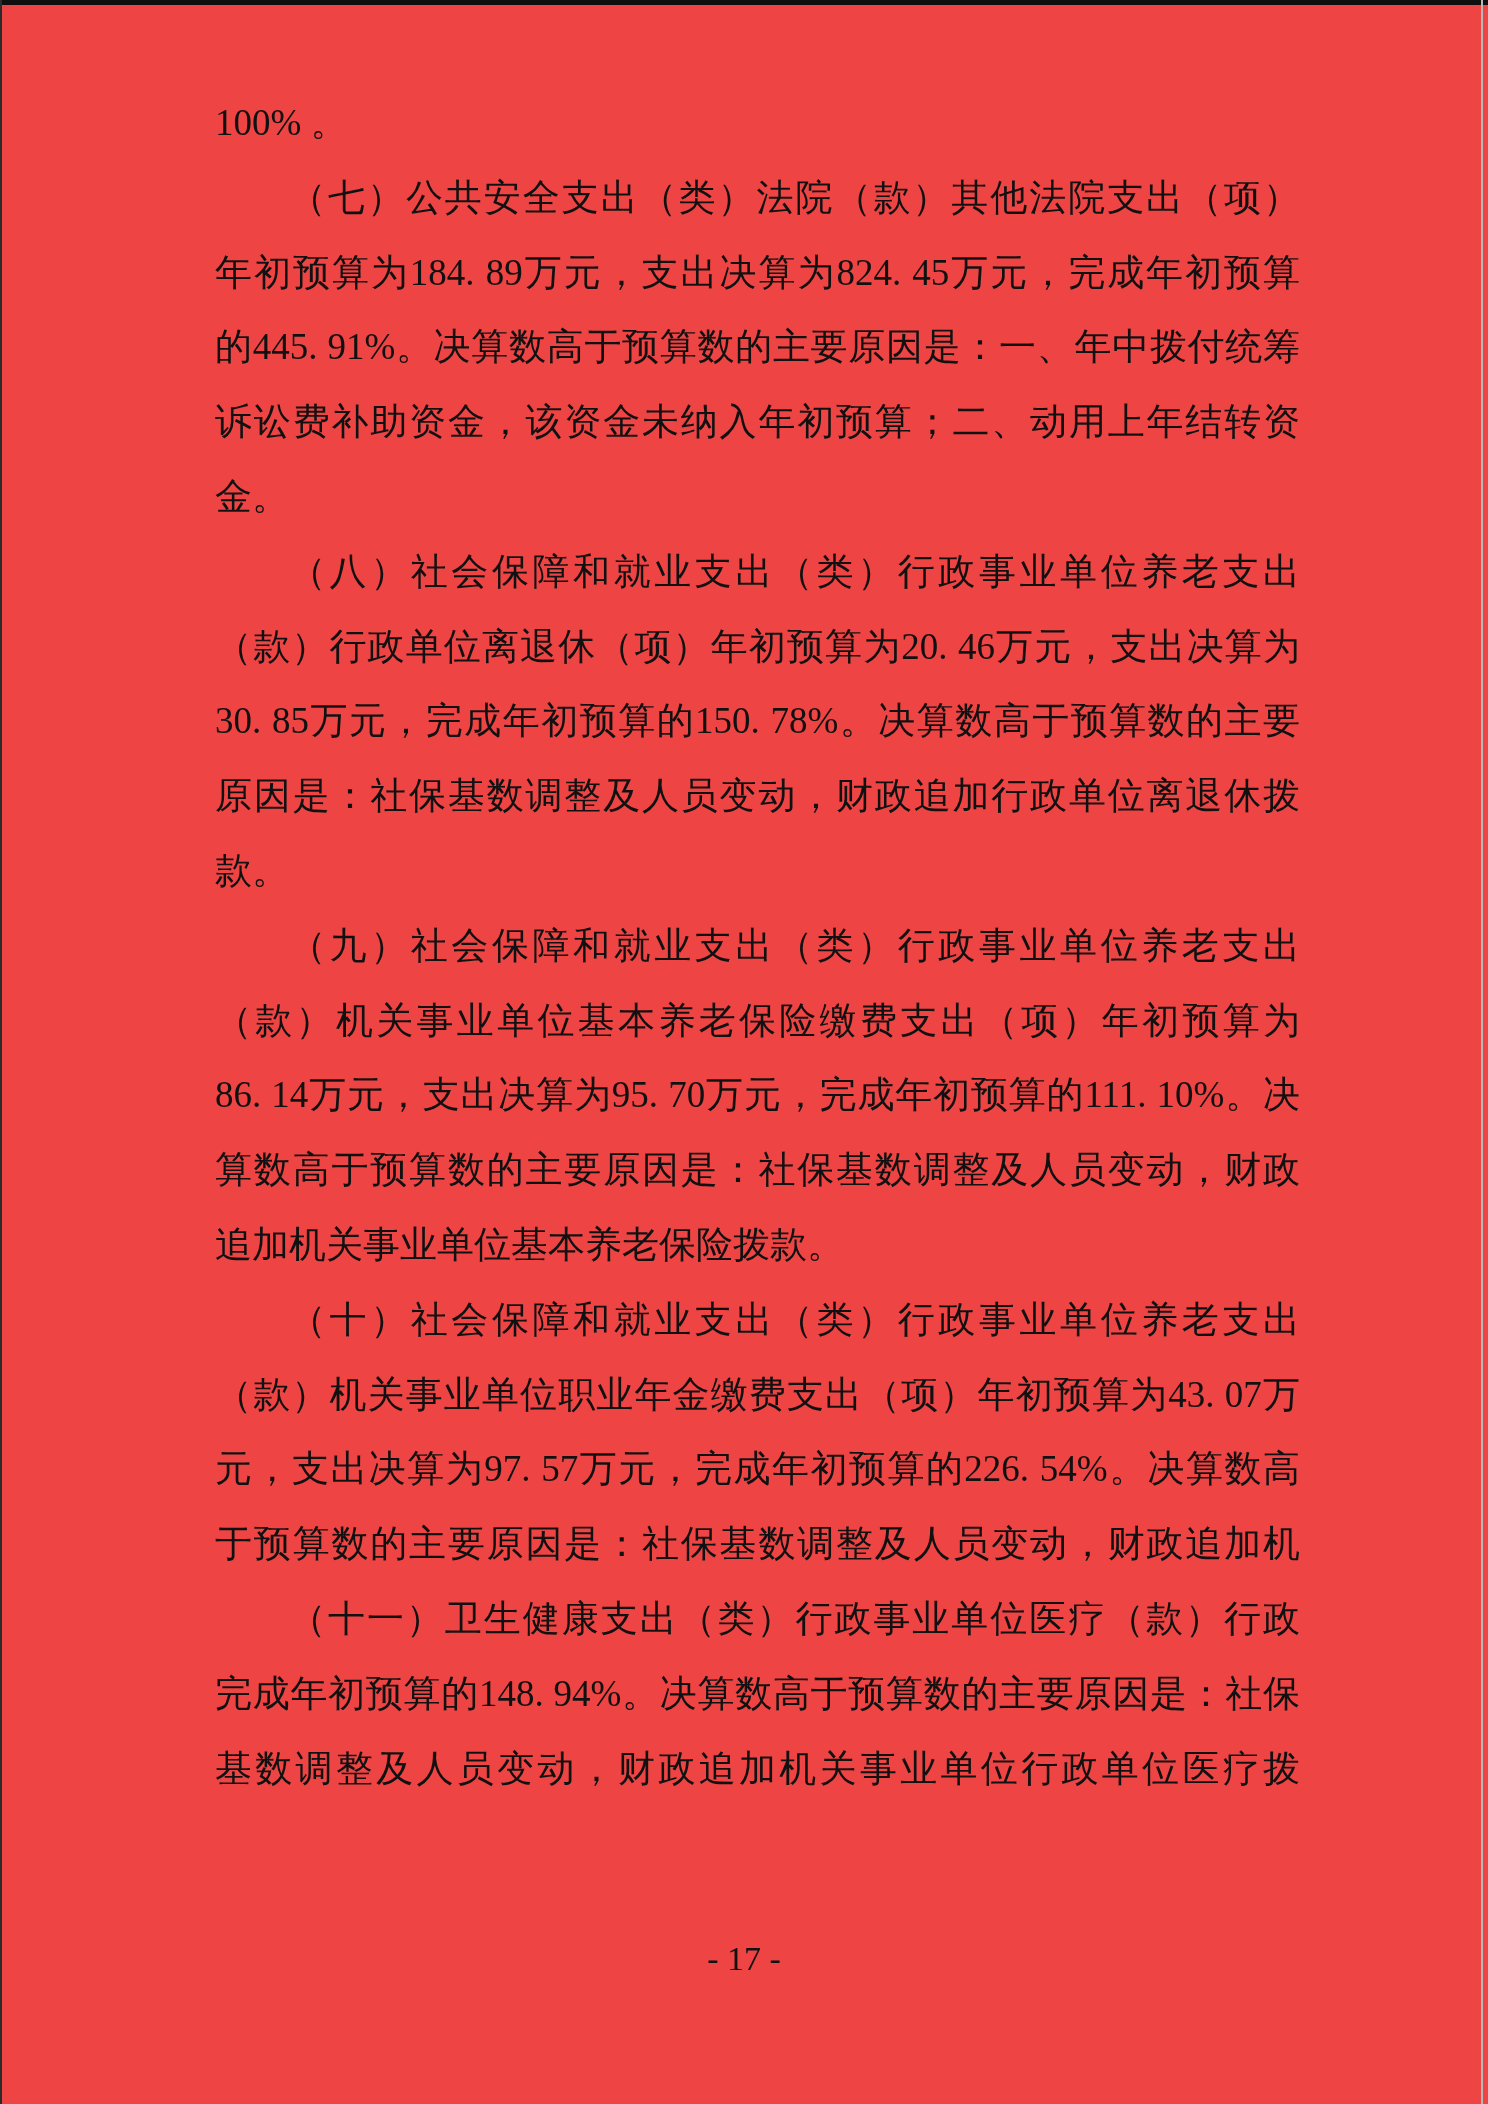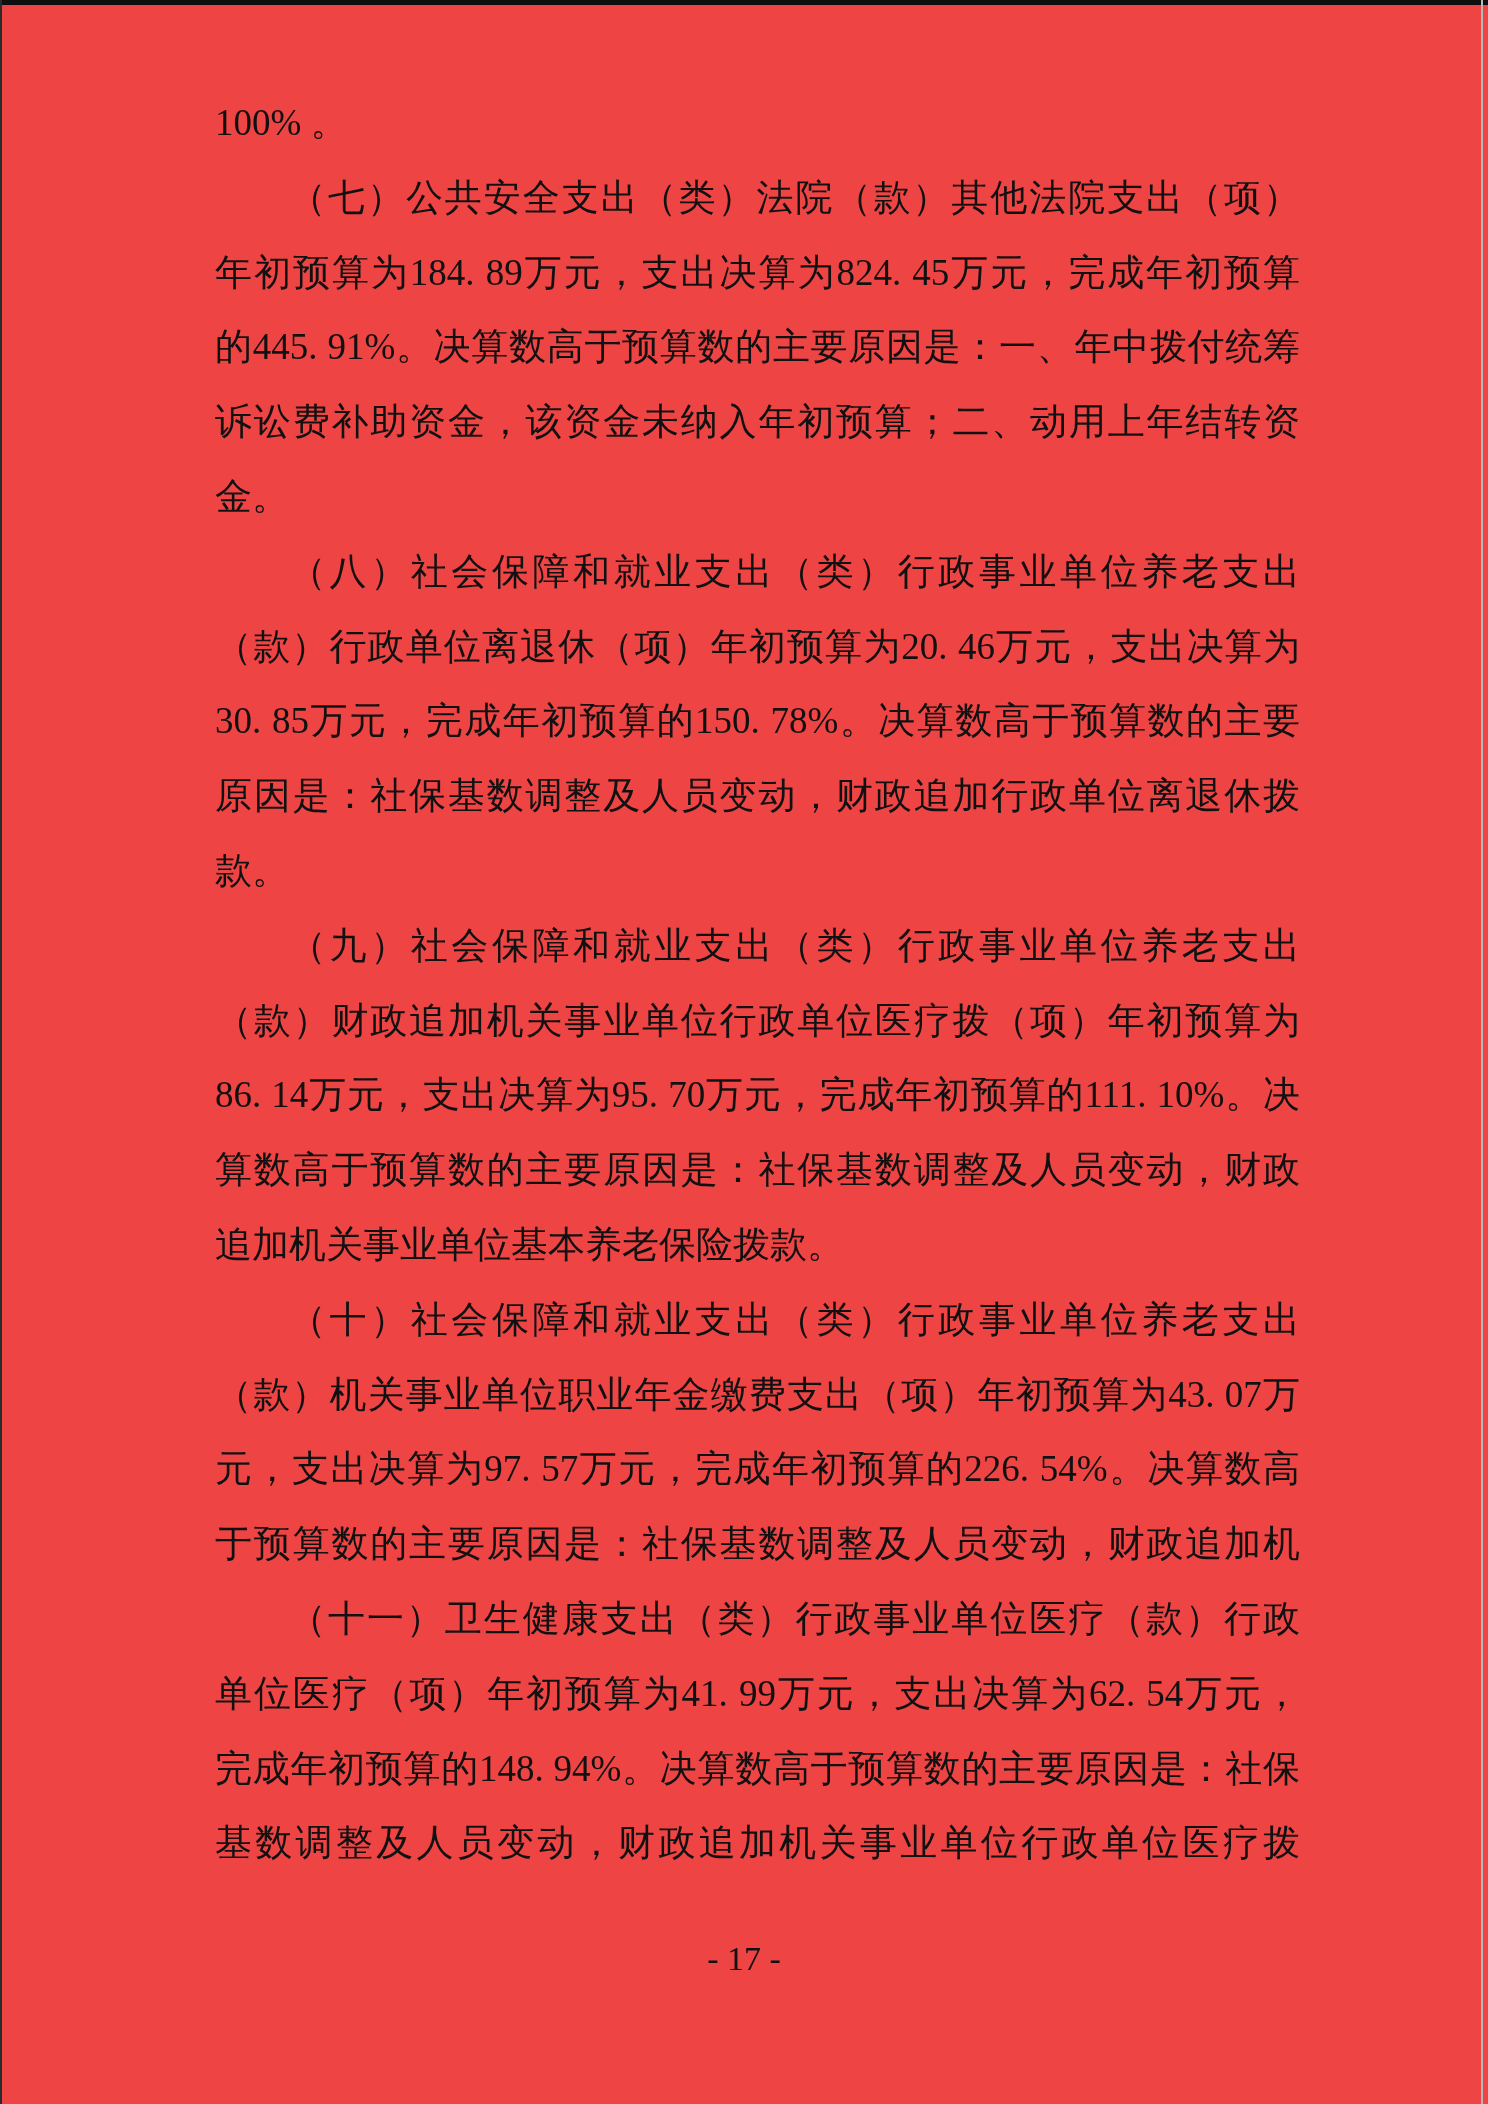--- a/index.html
+++ b/index.html
@@ -79,28 +79,27 @@
       <div class="text-line justify">年初预算为184. 89万元，支出决算为824. 45万元，完成年初预算</div>
       <div class="text-line justify">的445. 91%。决算数高于预算数的主要原因是：一、年中拨付统筹</div>
       <div class="text-line justify">诉讼费补助资金，该资金未纳入年初预算；二、动用上年结转资</div>
       <div class="text-line">金。</div>
       <div class="text-line justify first">（八）社会保障和就业支出（类）行政事业单位养老支出</div>
       <div class="text-line justify">（款）行政单位离退休（项）年初预算为20. 46万元，支出决算为</div>
       <div class="text-line justify">30. 85万元，完成年初预算的150. 78%。决算数高于预算数的主要</div>
       <div class="text-line justify">原因是：社保基数调整及人员变动，财政追加行政单位离退休拨</div>
       <div class="text-line">款。</div>
       <div class="text-line justify first">（九）社会保障和就业支出（类）行政事业单位养老支出</div>
-      <div class="text-line justify">（款）财政追加机关事业单位行政单位医疗拨（项）年初预算为</div>
+      <div class="text-line justify">（款）机关事业单位基本养老保险缴费支出（项）年初预算为</div>
       <div class="text-line justify">86. 14万元，支出决算为95. 70万元，完成年初预算的111. 10%。决</div>
       <div class="text-line justify">算数高于预算数的主要原因是：社保基数调整及人员变动，财政</div>
       <div class="text-line">追加机关事业单位基本养老保险拨款。</div>
       <div class="text-line justify first">（十）社会保障和就业支出（类）行政事业单位养老支出</div>
       <div class="text-line justify">（款）机关事业单位职业年金缴费支出（项）年初预算为43. 07万</div>
       <div class="text-line justify">元，支出决算为97. 57万元，完成年初预算的226. 54%。决算数高</div>
       <div class="text-line justify">于预算数的主要原因是：社保基数调整及人员变动，财政追加机</div>
       <div class="text-line justify first">（十一）卫生健康支出（类）行政事业单位医疗（款）行政</div>
-      <div class="text-line justify">单位医疗（项）年初预算为41. 99万元，支出决算为62. 54万元，</div>
       <div class="text-line justify">完成年初预算的148. 94%。决算数高于预算数的主要原因是：社保</div>
       <div class="text-line justify">基数调整及人员变动，财政追加机关事业单位行政单位医疗拨</div>
     </div>
 
   <div id="page-number">- 17 -</div>
 </div>
 
 </body></html>

